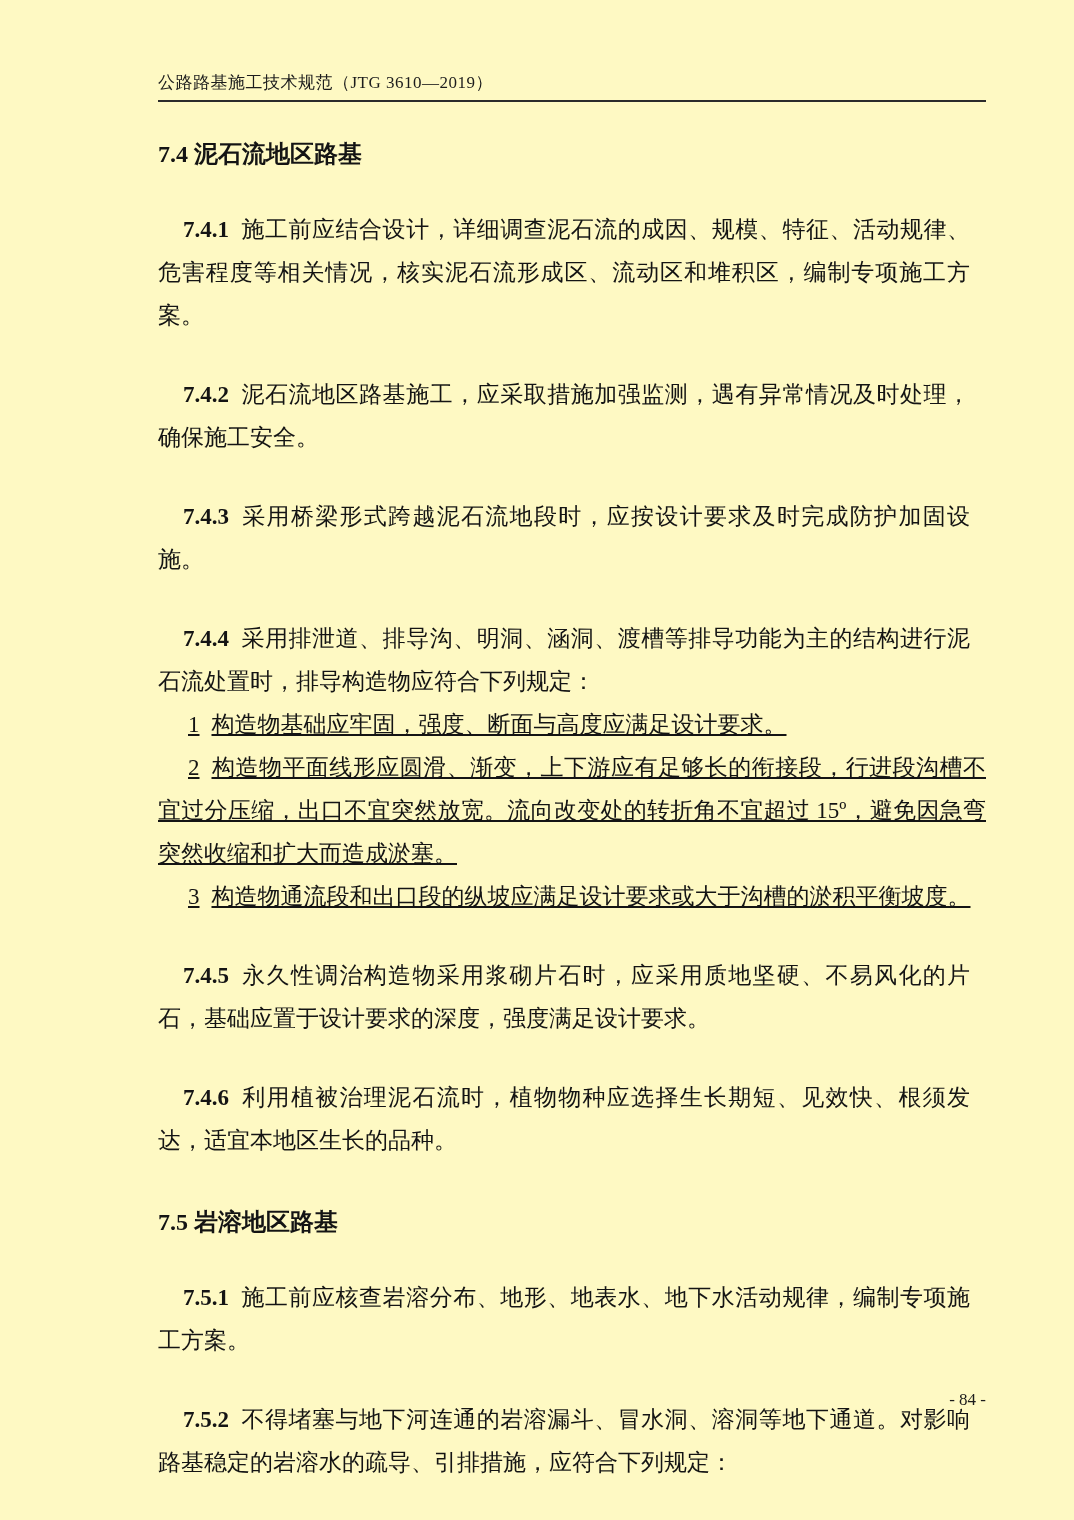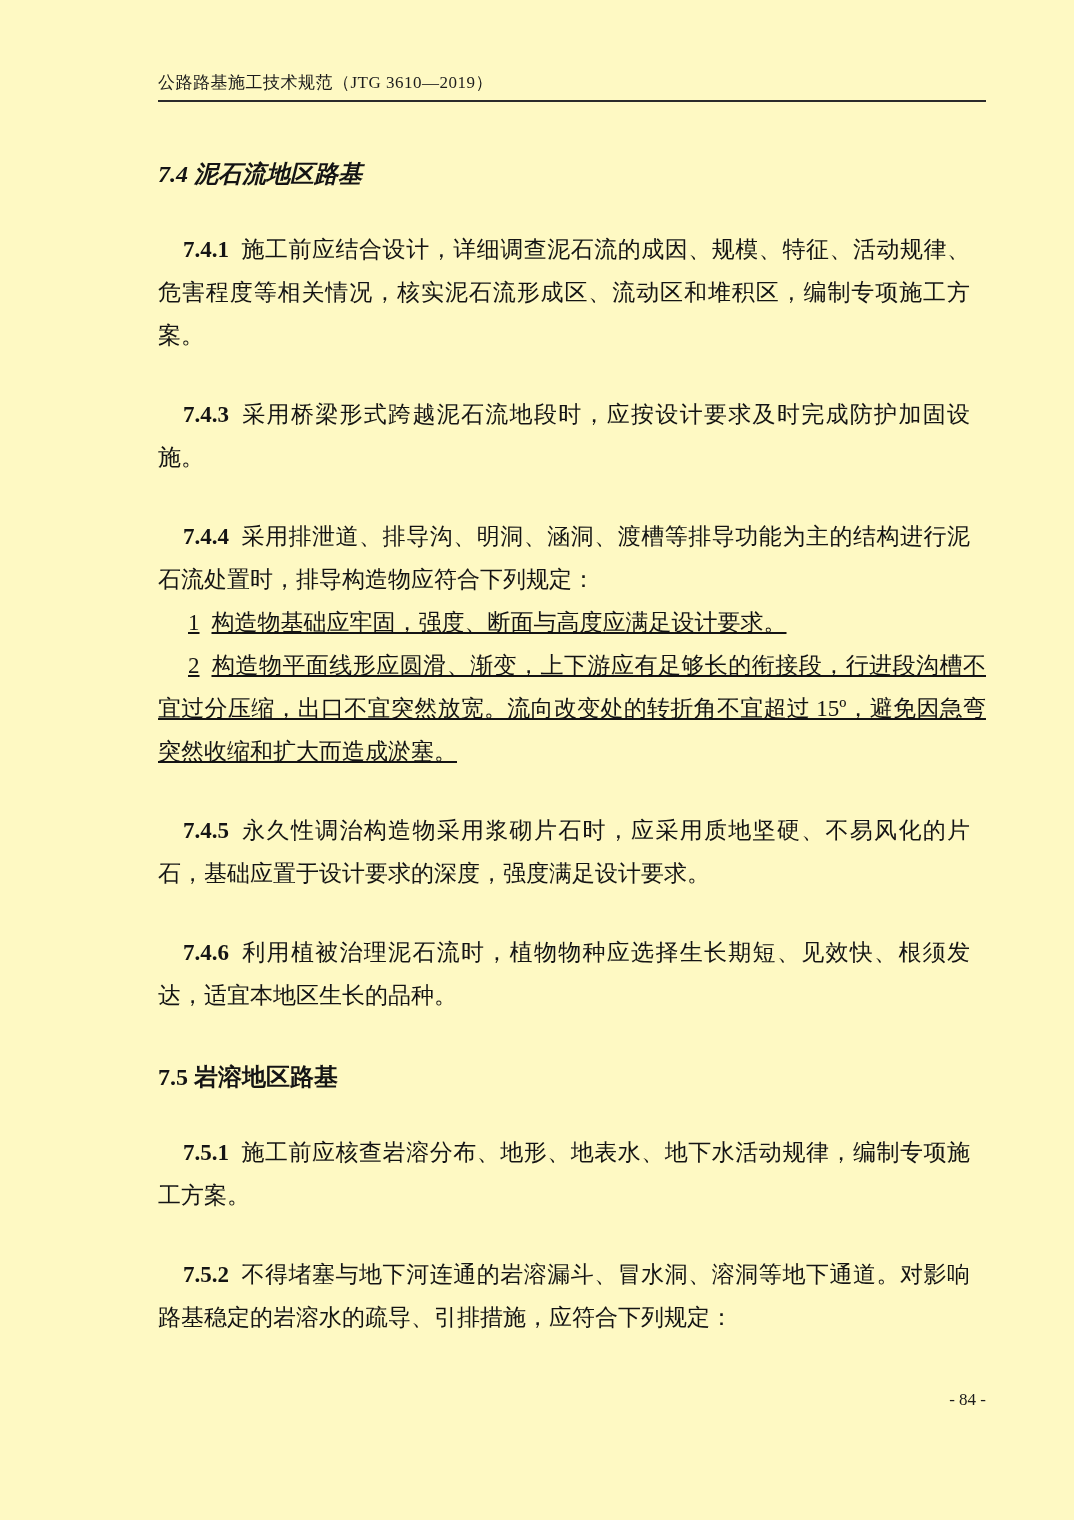--- a/index.html
+++ b/index.html
@@ -38,21 +38,21 @@
     line-height:43px;
     text-align:justify;
   }
   h2.section-heading{
     font-size:24px;
     font-weight:bold;
     line-height:36px;
     margin:42px 0 0 0;
     text-align:left;
   }
-  .content > h2.section-heading:first-child{margin-top:28px;font-style:italic;}
+  .content > h2.section-heading:first-child{margin-top:8px;}
   p.clause{
     margin:36px 16px 0 0;
     text-indent:25px;
   }
   p.item{
     margin:0;
     text-indent:30px;
     text-decoration:underline;
   }
   .clause-num{
@@ -82,29 +82,31 @@
     <div class="header-title">公路路基施工技术规范（JTG 3610—2019）</div>
     <div class="header-rule"></div>
   </div>
 
   <div class="content">
 
     <h2 class="section-heading">7.4  泥石流地区路基</h2>
 
     <p class="clause"><span class="clause-num">7.4.1</span><span>施工前应结合设计，详细调查泥石流的成因、规模、特征、活动规律、危害程度等相关情况，核实泥石流形成区、流动区和堆积区，编制专项施工方案。</span></p>
 
+    <p class="clause"><span class="clause-num">7.4.2</span><span>泥石流地区路基施工，应采取措施加强监测，遇有异常情况及时处理，确保施工安全。</span></p>
 
     <p class="clause"><span class="clause-num">7.4.3</span><span>采用桥梁形式跨越泥石流地段时，应按设计要求及时完成防护加固设施。</span></p>
 
     <p class="clause"><span class="clause-num">7.4.4</span><span>采用排泄道、排导沟、明洞、涵洞、渡槽等排导功能为主的结构进行泥石流处置时，排导构造物应符合下列规定：</span></p>
 
     <p class="item"><span class="item-num">1</span><span>构造物基础应牢固，强度、断面与高度应满足设计要求。</span></p>
 
     <p class="item"><span class="item-num">2</span><span>构造物平面线形应圆滑、渐变，上下游应有足够长的衔接段，行进段沟槽不宜过分压缩，出口不宜突然放宽。流向改变处的转折角不宜超过 15º，避免因急弯突然收缩和扩大而造成淤塞。</span></p>
 
+    <p class="item"><span class="item-num">3</span><span>构造物通流段和出口段的纵坡应满足设计要求或大于沟槽的淤积平衡坡度。</span></p>
 
     <p class="clause"><span class="clause-num">7.4.5</span><span>永久性调治构造物采用浆砌片石时，应采用质地坚硬、不易风化的片石，基础应置于设计要求的深度，强度满足设计要求。</span></p>
 
     <p class="clause"><span class="clause-num">7.4.6</span><span>利用植被治理泥石流时，植物物种应选择生长期短、见效快、根须发达，适宜本地区生长的品种。</span></p>
 
     <h2 class="section-heading">7.5  岩溶地区路基</h2>
 
     <p class="clause"><span class="clause-num">7.5.1</span><span>施工前应核查岩溶分布、地形、地表水、地下水活动规律，编制专项施工方案。</span></p>
 
     <p class="clause"><span class="clause-num">7.5.2</span><span>不得堵塞与地下河连通的岩溶漏斗、冒水洞、溶洞等地下通道。对影响路基稳定的岩溶水的疏导、引排措施，应符合下列规定：</span></p>

